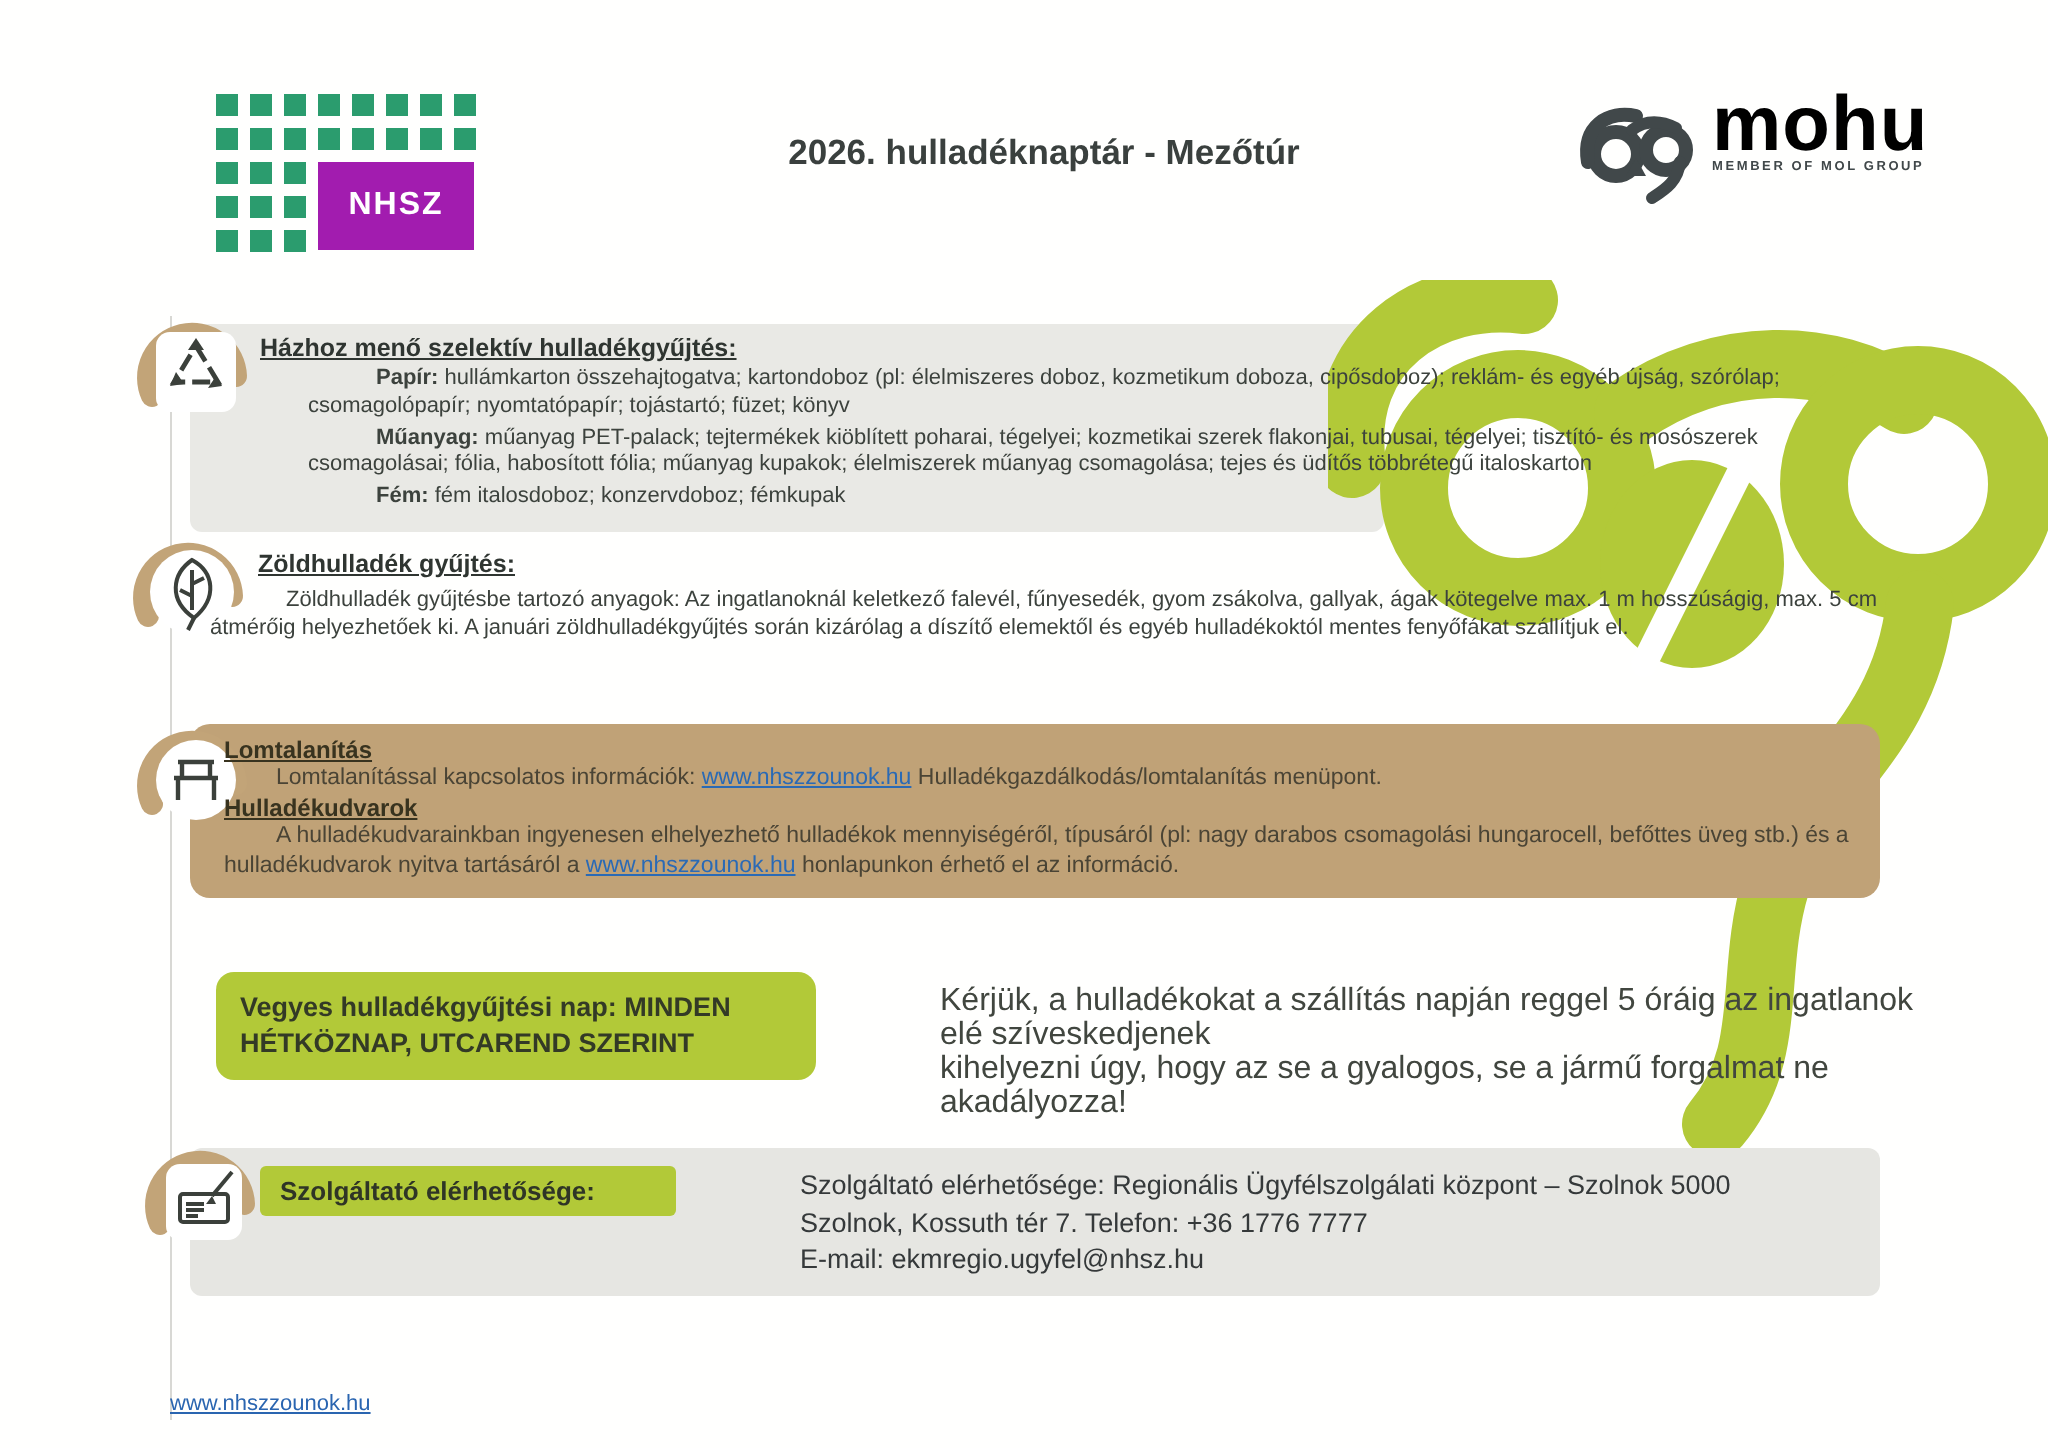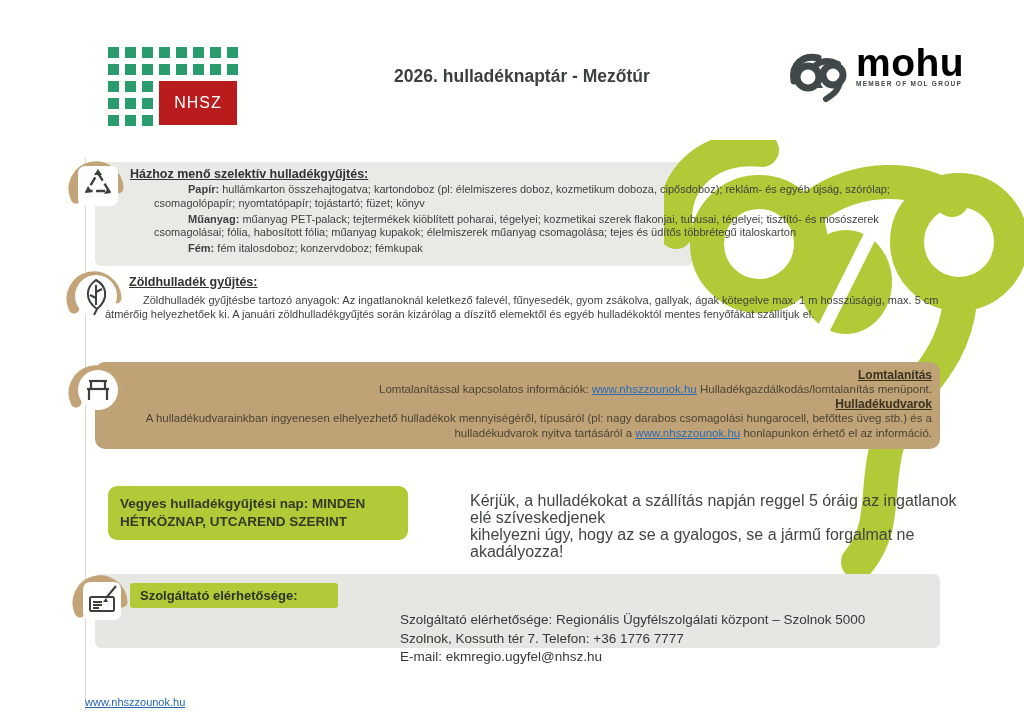--- a/index.html
+++ b/index.html
@@ -4,22 +4,22 @@
 <style>
   * { margin:0; padding:0; box-sizing:border-box; }
   body { background:#ffffff; }
   .page { position:relative; width:1024px; height:724px; background:#fffffe;
           font-family:"Liberation Sans", sans-serif; overflow:hidden; color:#3c423d; }
   .abs { position:absolute; }
 
   
   .nhsz-logo { left:108px; top:47px; width:129px; height:78px; z-index:5; }
   .nhsz-grid span { position:absolute; width:11px; height:11px; background:#2b9c6e; }
-  .nhsz-badge { position:absolute; left:51px; top:34px; width:78px; height:44px; background:#b91c1c;
-                color:#fff; font-weight:normal; font-size:16px; letter-spacing:1px;
+  .nhsz-badge { position:absolute; left:51px; top:34px; width:78px; height:44px; background:#a21caf;
+                color:#fff; font-weight:bold; font-size:16px; letter-spacing:1px;
                 display:flex; align-items:center; justify-content:center; }
   .page-title { left:262px; top:66px; width:520px; text-align:center; font-size:17.5px;
                 font-weight:bold; color:#3a403e; z-index:5; }
   .mohu { left:788px; top:48px; width:200px; display:flex; align-items:flex-start; z-index:5; }
   .mohu-text { margin-left:4px; }
   .mohu-name { font-size:39px; font-weight:bold; color:#000000; line-height:30px; letter-spacing:0.5px; }
   .mohu-tag  { font-size:6.5px; font-weight:bold; color:#41484a; letter-spacing:1.3px; margin-top:2px; }
 
   
   .owl-deco { left:664px; top:140px; z-index:2; }
@@ -41,30 +41,30 @@
   .h-u { font-size:12.5px; font-weight:bold; text-decoration:underline; color:#2f3531; }
   .sel-item { margin-left:24px; font-size:11px; line-height:13.8px; color:#3c423d; margin-top:2px; }
   .lbl { font-weight:bold;margin-left:34px; }
 
   
   .green-text { left:105px; top:275px; width:840px; z-index:4; }
   .green-text .h-u { margin-left:24px; }
   .green-body { margin-top:4px; font-size:11px; line-height:14px; text-indent:38px; color:#3c423d; }
 
   
-  .tan-content { left:112px; top:368px; width:820px; z-index:4;text-align:right; }
+  .tan-content { left:112px; top:368px; width:820px; z-index:4; }
   .tan-h { font-size:12px; font-weight:bold; text-decoration:underline; color:#38331f; }
   .tan-p { font-size:11.5px; line-height:15px; color:#4a4435; text-indent:26px; }
   .link { color:#2a6ab5; text-decoration:underline; }
 
   
   .mixed-note { left:470px; top:492px; width:505px; font-size:16px; line-height:17px; color:#41463f; z-index:4; }
 
   
-  .contact-text { left:400px; top:611px; width:520px; font-size:13.5px; line-height:18.5px; color:#35393a; z-index:4; }
+  .contact-text { left:400px; top:584px; width:520px; font-size:13.5px; line-height:18.5px; color:#35393a; z-index:4; }
 
   
   .icon-block { width:62px; height:62px; z-index:4; }
 
   
   .footer-link { left:85px; top:696px; font-size:11px; color:#2a65b0; text-decoration:underline; z-index:5; }
 </style>
 </head>
 <body>
 

